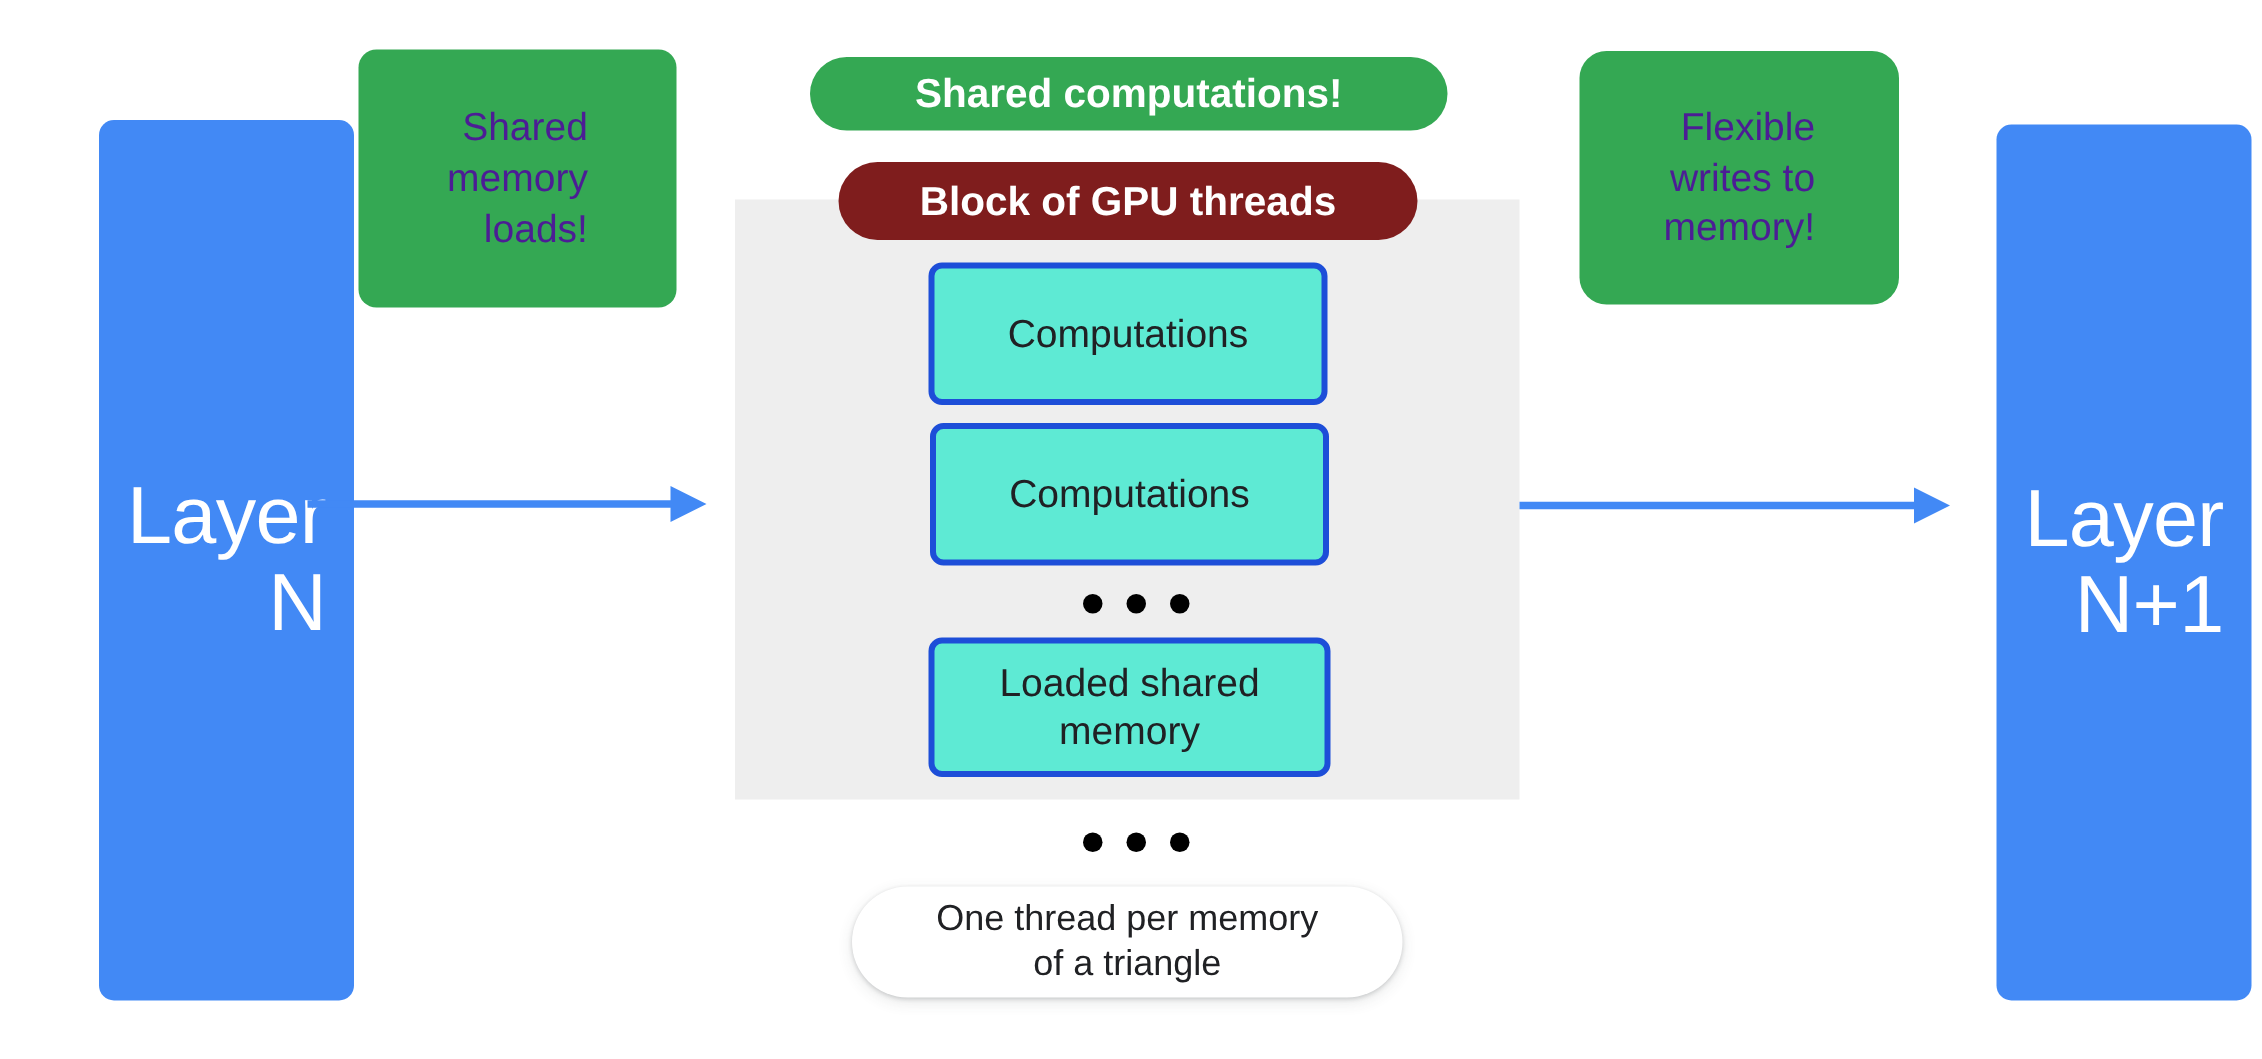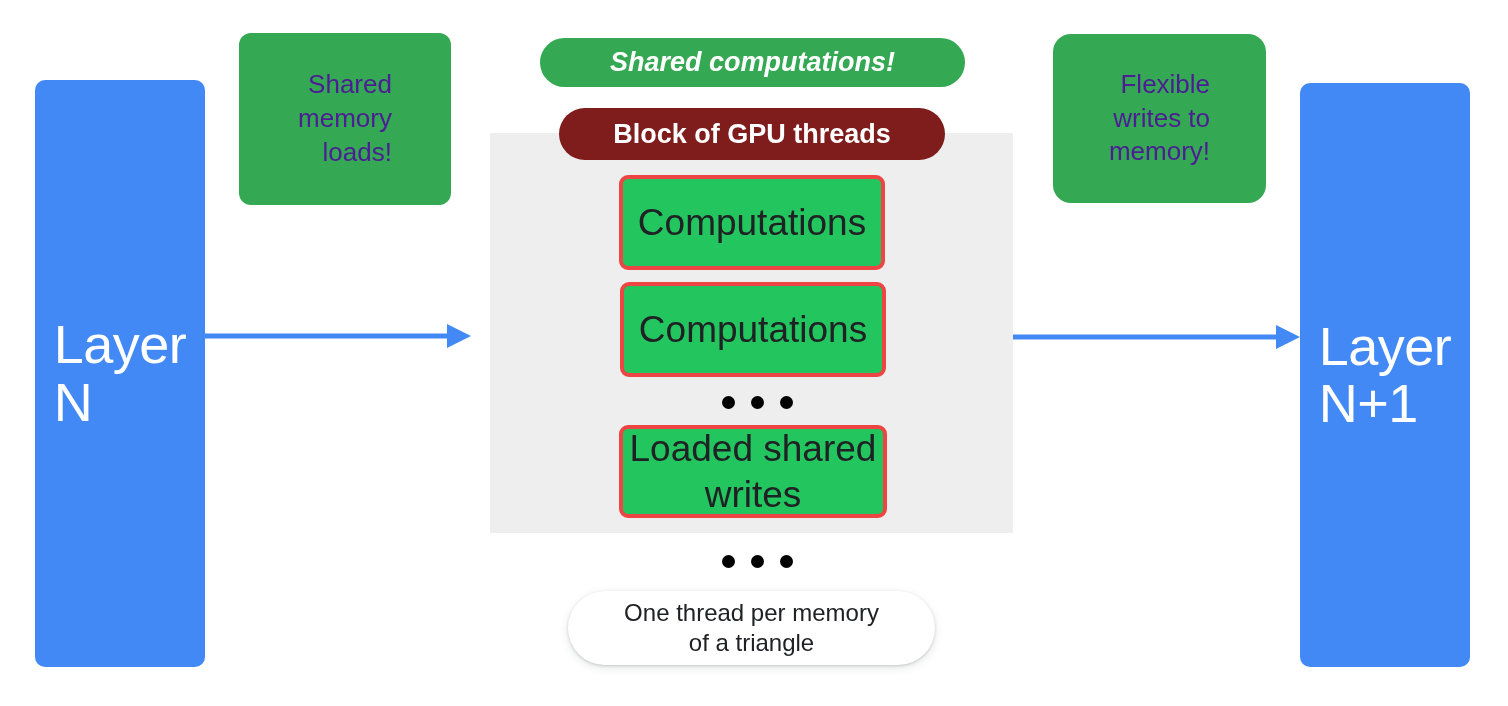--- a/index.html
+++ b/index.html
@@ -20,27 +20,28 @@
   }
 
   
   .layer-slab {
     position: absolute;
     background: #4289f5;
     border-radius: 10px;
     display: flex;
     align-items: center;
     justify-content: center;
-    text-align: left;
+    text-align: right;
     color: #ffffff;
     font-size: 54px;
     line-height: 1.06;
     font-weight: 400;
     letter-spacing: -0.5px;
     white-space: pre-line;
+    margin-left: 31px;
   }
   #layer-n      { left: 35px;   top: 80px; width: 170px; height: 587px; }
   #layer-n-plus { left: 1300px; top: 83px; width: 170px; height: 584px; }
 
   
   .callout-green {
     position: absolute;
     background: #34a853;
     border-radius: 12px;
     display: flex;
@@ -67,47 +68,46 @@
     text-align: center;
     border-radius: 999px;
     color: #ffffff;
     font-size: 27px;
     font-weight: bold;
     white-space: nowrap;
   }
   #pill-shared-computations {
     left: 540px; top: 38px; width: 425px; height: 49px;
     background: #34a853;
-    font-style: italic;
   }
   #pill-block-threads {
     left: 559px; top: 108px; width: 386px; height: 52px;
     background: #7f1d1d;
   }
 
   
   #gpu-block-panel {
     position: absolute;
     left: 490px; top: 133px;
     width: 523px; height: 400px;
     background: #eeeeee;
   }
 
   
   .thread-box {
     position: absolute;
-    background: #22c55e;
-    border: 4px solid #ef4444;
+    background: #5eead4;
+    border: 4px solid #1d4ed8;
     border-radius: 9px;
     display: flex;
     align-items: center;
     justify-content: center;
     text-align: center;
     color: #202124;
-    font-size: 37px;
+    font-size: 26px;
     line-height: 1.22;
     font-weight: 400;
     white-space: pre-line;
     box-sizing: border-box;
   }
   #thread-box-0 { left: 619px; top: 175px; width: 266px; height: 95px; }
   #thread-box-1 { left: 620px; top: 282px; width: 266px; height: 95px; }
   #thread-box-2 { left: 619px; top: 425px; width: 268px; height: 93px; }
 
   
@@ -180,21 +180,21 @@
 
   <div id="thread-box-1" class="thread-box">Computations</div>
 
   <div id="dots-inner" class="dots-row">
     <span class="dot"></span>
     <span class="dot"></span>
     <span class="dot"></span>
   </div>
 
   <div id="thread-box-2" class="thread-box">Loaded shared
-writes</div>
+memory</div>
 
   <div id="dots-outer" class="dots-row">
     <span class="dot"></span>
     <span class="dot"></span>
     <span class="dot"></span>
   </div>
 
   <div id="caption-pill">One thread per memory
 of a triangle</div>
 

